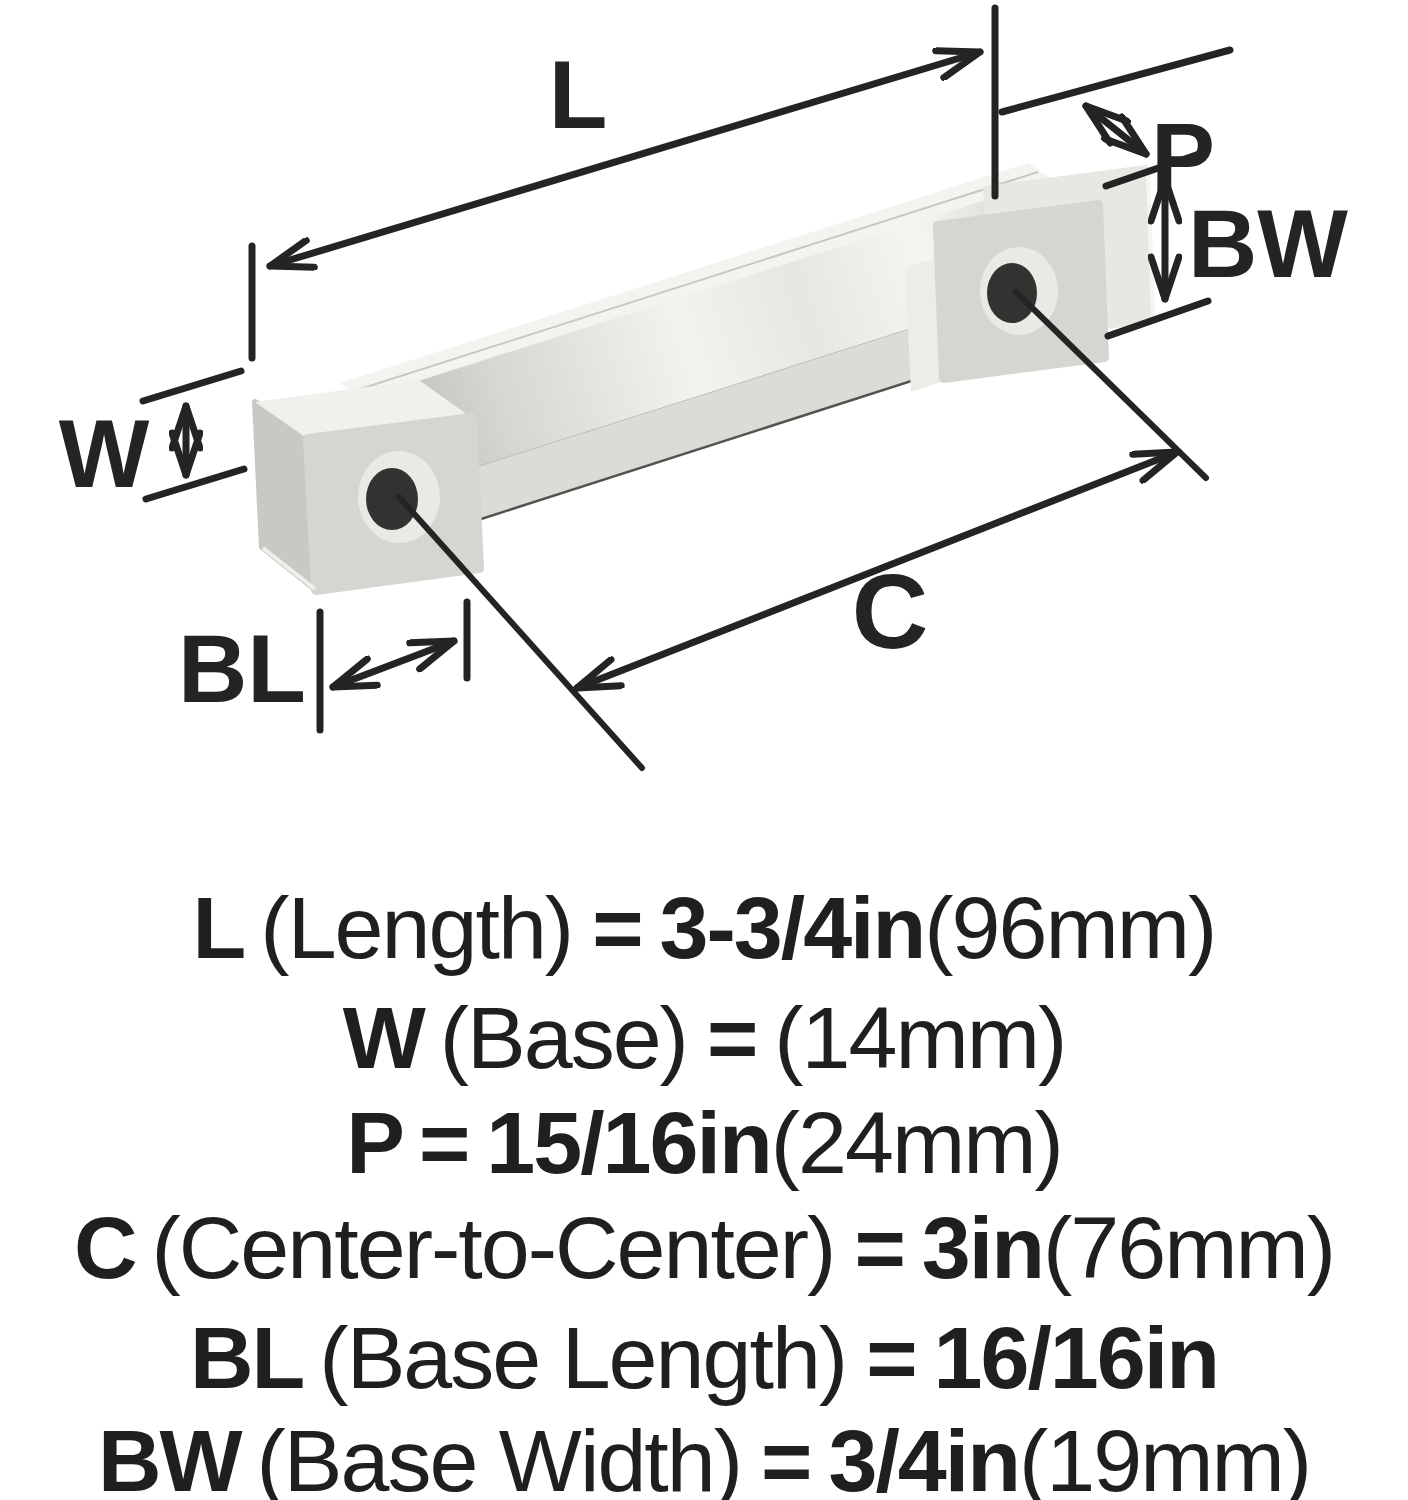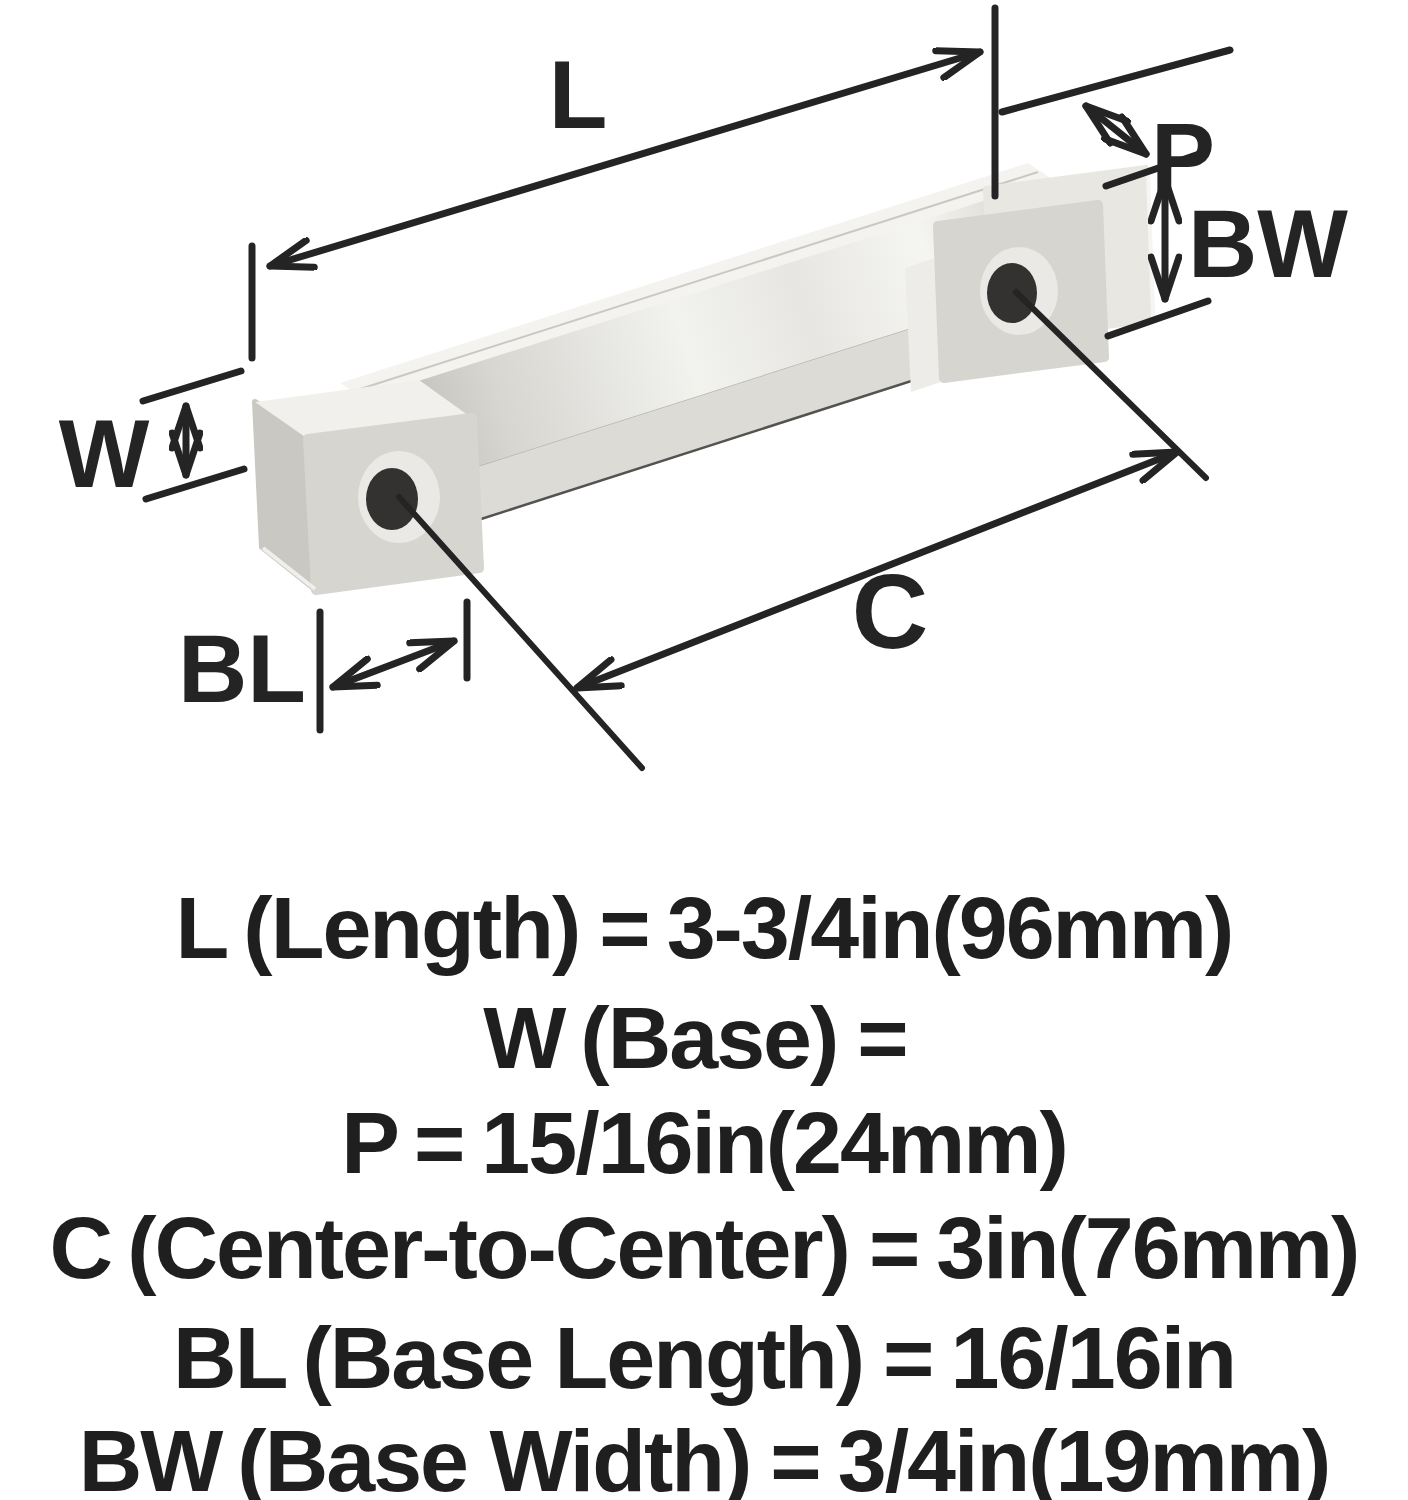--- a/index.html
+++ b/index.html
@@ -20,24 +20,24 @@
     position:absolute;left:0;top:0;width:1408px;height:1500px;
     pointer-events:none;
   }
   .legend-row{
     position:absolute;left:0;width:1408px;
     display:flex;justify-content:center;align-items:baseline;
     font-size:88px;line-height:100px;letter-spacing:-2px;
     color:#1f1f1f;white-space:nowrap;
   }
   .legend-row .sym{font-weight:700;margin-right:16px;}
-  .legend-row .desc{font-weight:700;margin-right:20px;}
+  .legend-row .desc{font-weight:400;margin-right:20px;}
   .legend-row .eq{font-weight:700;margin-right:18px;}
   .legend-row .val{font-weight:700;text-align:right;}
-  .legend-row .metric{font-weight:700;}
+  .legend-row .metric{font-weight:400;}
   .r1{top:878px;} .r2{top:988px;} .r3{top:1093px;}
   .r4{top:1198px;} .r5{top:1308px;} .r6{top:1411px;}
 </style>
 </head>
 <body>
 
 <div class="page">
 
   <svg class="diagram-svg" width="1408" height="880" viewBox="0 0 1408 880">
     <defs>
@@ -127,20 +127,21 @@
       <span class="desc">(Length)</span>
       <span class="eq">=</span>
       <span class="val">3-3/4in</span>
       <span class="metric">(96mm)</span>
     </div>
 
     <div class="legend-row r2">
       <span class="sym">W</span>
       <span class="desc">(Base)</span>
       <span class="eq">=</span>
+      <span class="metric">(14mm)</span>
     </div>
 
     <div class="legend-row r3">
       <span class="sym">P</span>
       <span class="eq">=</span>
       <span class="val">15/16in</span>
       <span class="metric">(24mm)</span>
     </div>
 
     <div class="legend-row r4">

